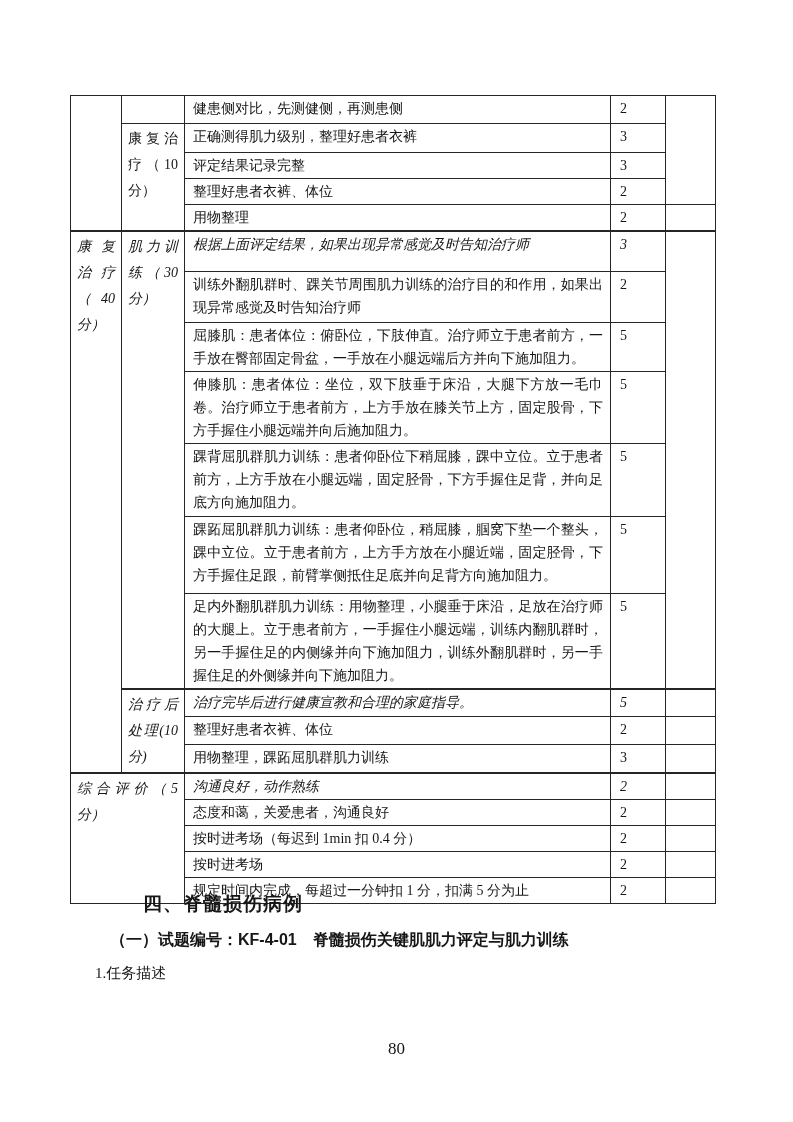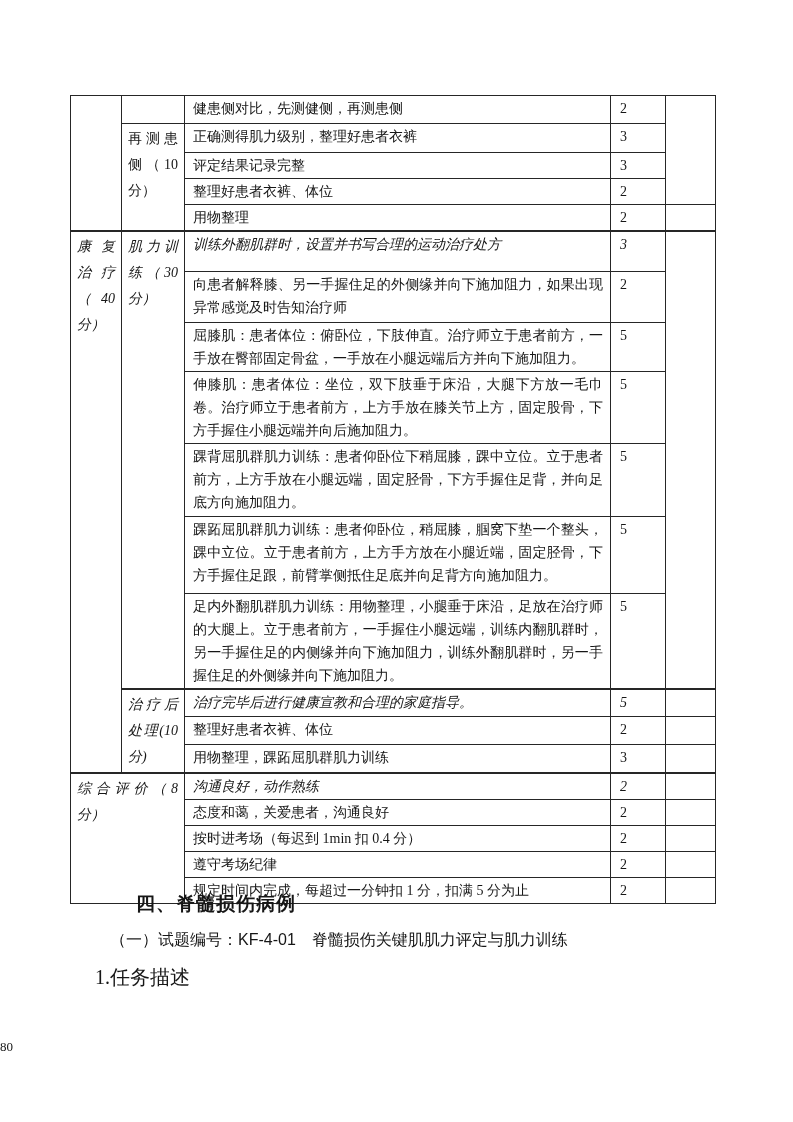--- a/index.html
+++ b/index.html
@@ -37,37 +37,37 @@
   td.obtained { padding: 0; }
   td.cat {
     text-align: justify;
     text-justify: inter-character;
     line-height: 26px;
     padding: 2px 6px;
   }
   tr.sec > td { border-top-width: 2px; font-style: italic; }
 
   .h1 {
-    position: absolute; left: 136px; top: 891px;
+    position: absolute; left: 143px; top: 891px;
     font-family: "Liberation Sans", "DejaVu Sans", sans-serif;
     font-weight: bold; font-size: 19px; letter-spacing: 1px;
   }
   .h2 {
     position: absolute; left: 110px; top: 930px;
     font-family: "Liberation Sans", "DejaVu Sans", sans-serif;
-    font-weight: normal; font-size: 16px;
+    font-weight: bold; font-size: 16px;
   }
   .h3 {
     position: absolute; left: 95px; top: 964px;
-    font-size: 20px;
+    font-size: 15px;
     text-align: center;
   }
   .pagenum {
     position: absolute; left: 0; right: 0; top: 1039px;
-    font-size: 13px;
+    text-align: center; font-size: 17px;
   }
 </style>
 </head>
 <body>
 
 <div class="page">
 
   <table class="score-table">
     <colgroup>
       <col style="width:51px">
@@ -78,47 +78,47 @@
     </colgroup>
     <tbody>
       <tr style="height:28px">
         <td class="cat" rowspan="5"></td>
         <td class="cat"></td>
         <td class="desc single">健患侧对比，先测健侧，再测患侧</td>
         <td class="score">2</td>
         <td class="obtained" rowspan="4"></td>
       </tr>
       <tr style="height:29px">
-        <td class="cat" rowspan="4">再测患侧（10分）</td>
+        <td class="cat" rowspan="4">康复治疗（10分）</td>
         <td class="desc single">正确测得肌力级别，整理好患者衣裤</td>
         <td class="score">3</td>
       </tr>
       <tr style="height:18px">
         <td class="desc single">评定结果记录完整</td>
         <td class="score">3</td>
       </tr>
       <tr style="height:24px">
         <td class="desc single">整理好患者衣裤、体位</td>
         <td class="score">2</td>
       </tr>
       <tr style="height:22px">
         <td class="desc single">用物整理</td>
         <td class="score">2</td>
         <td class="obtained"></td>
       </tr>
 
       <tr class="sec" style="height:40px">
         <td class="cat" rowspan="10">康复治疗（40 分）</td>
         <td class="cat" rowspan="7">肌力训练（30 分）</td>
-        <td class="desc single">训练外翻肌群时，设置并书写合理的运动治疗处方</td>
+        <td class="desc single">根据上面评定结果，如果出现异常感觉及时告知治疗师</td>
         <td class="score">3</td>
         <td class="obtained" rowspan="7"></td>
       </tr>
       <tr style="height:51px">
-        <td class="desc">向患者解释膝、另一手握住足的外侧缘并向下施加阻力，如果出现异常感觉及时告知治疗师</td>
+        <td class="desc">训练外翻肌群时、踝关节周围肌力训练的治疗目的和作用，如果出现异常感觉及时告知治疗师</td>
         <td class="score">2</td>
       </tr>
       <tr style="height:48px">
         <td class="desc">屈膝肌：患者体位：俯卧位，下肢伸直。治疗师立于患者前方，一手放在臀部固定骨盆，一手放在小腿远端后方并向下施加阻力。</td>
         <td class="score">5</td>
       </tr>
       <tr style="height:71px">
         <td class="desc">伸膝肌：患者体位：坐位，双下肢垂于床沿，大腿下方放一毛巾卷。治疗师立于患者前方，上方手放在膝关节上方，固定股骨，下方手握住小腿远端并向后施加阻力。</td>
         <td class="score">5</td>
       </tr>
@@ -146,37 +146,37 @@
         <td class="score">2</td>
         <td class="obtained"></td>
       </tr>
       <tr style="height:23px">
         <td class="desc single">用物整理，踝跖屈肌群肌力训练</td>
         <td class="score">3</td>
         <td class="obtained"></td>
       </tr>
 
       <tr class="sec" style="height:26px">
-        <td class="cat" colspan="2" rowspan="5">综合评价（8 分）</td>
+        <td class="cat" colspan="2" rowspan="5">综合评价（5 分）</td>
         <td class="desc single">沟通良好，动作熟练</td>
         <td class="score">2</td>
         <td class="obtained"></td>
       </tr>
       <tr style="height:26px">
         <td class="desc single">态度和蔼，关爱患者，沟通良好</td>
         <td class="score">2</td>
         <td class="obtained"></td>
       </tr>
       <tr style="height:26px">
         <td class="desc single">按时进考场（每迟到 1min 扣 0.4 分）</td>
         <td class="score">2</td>
         <td class="obtained"></td>
       </tr>
       <tr style="height:26px">
-        <td class="desc single">遵守考场纪律</td>
+        <td class="desc single">按时进考场</td>
         <td class="score">2</td>
         <td class="obtained"></td>
       </tr>
       <tr style="height:26px">
         <td class="desc single">规定时间内完成，每超过一分钟扣 1 分，扣满 5 分为止</td>
         <td class="score">2</td>
         <td class="obtained"></td>
       </tr>
     </tbody>
   </table>

